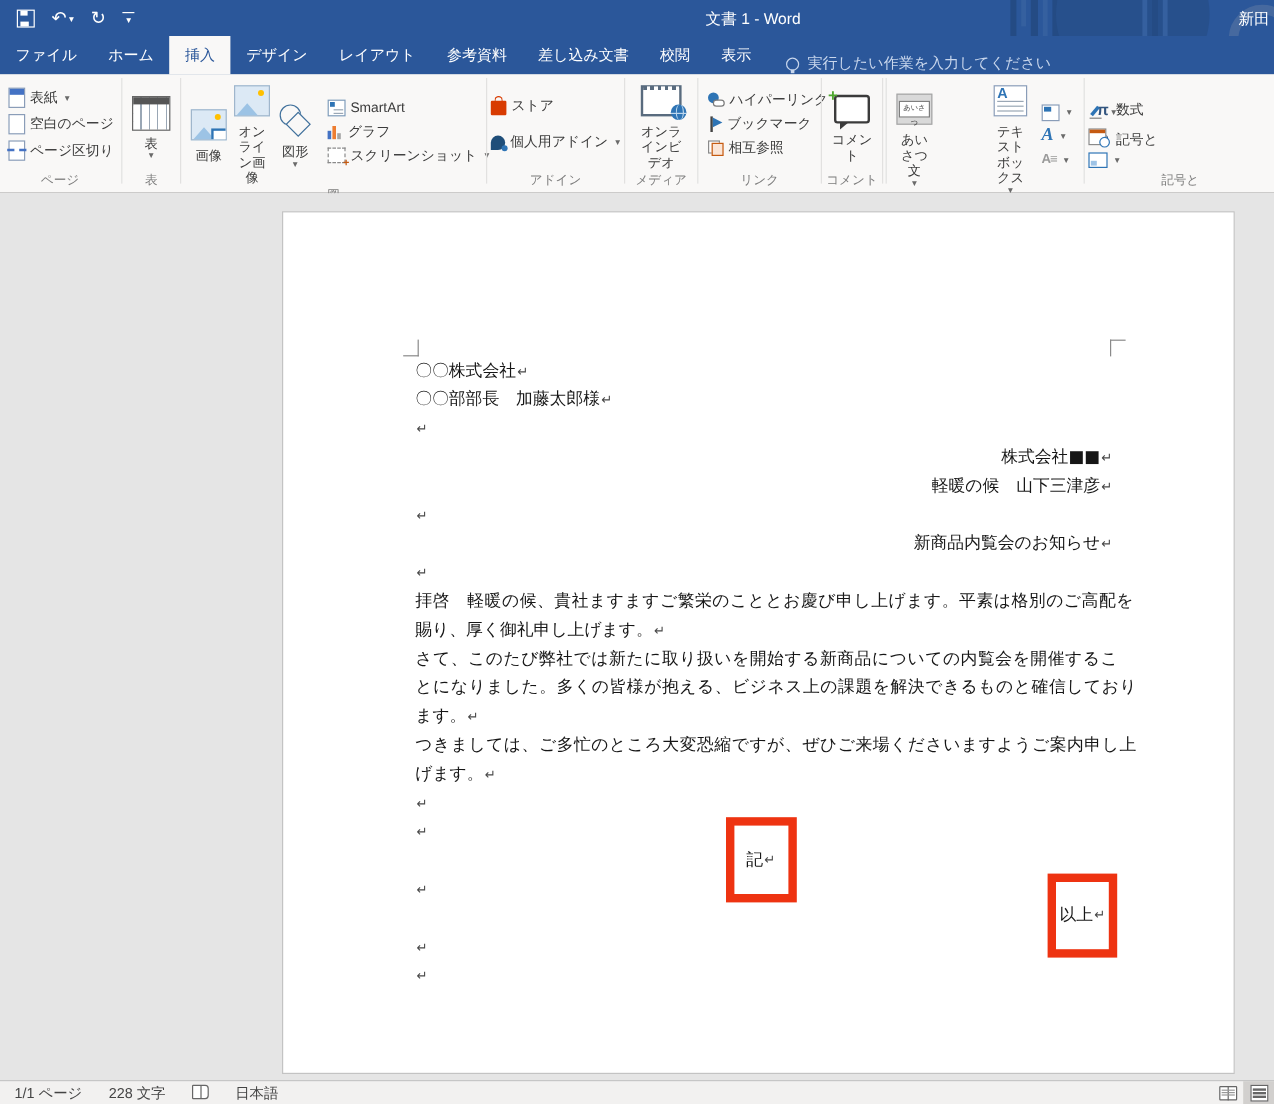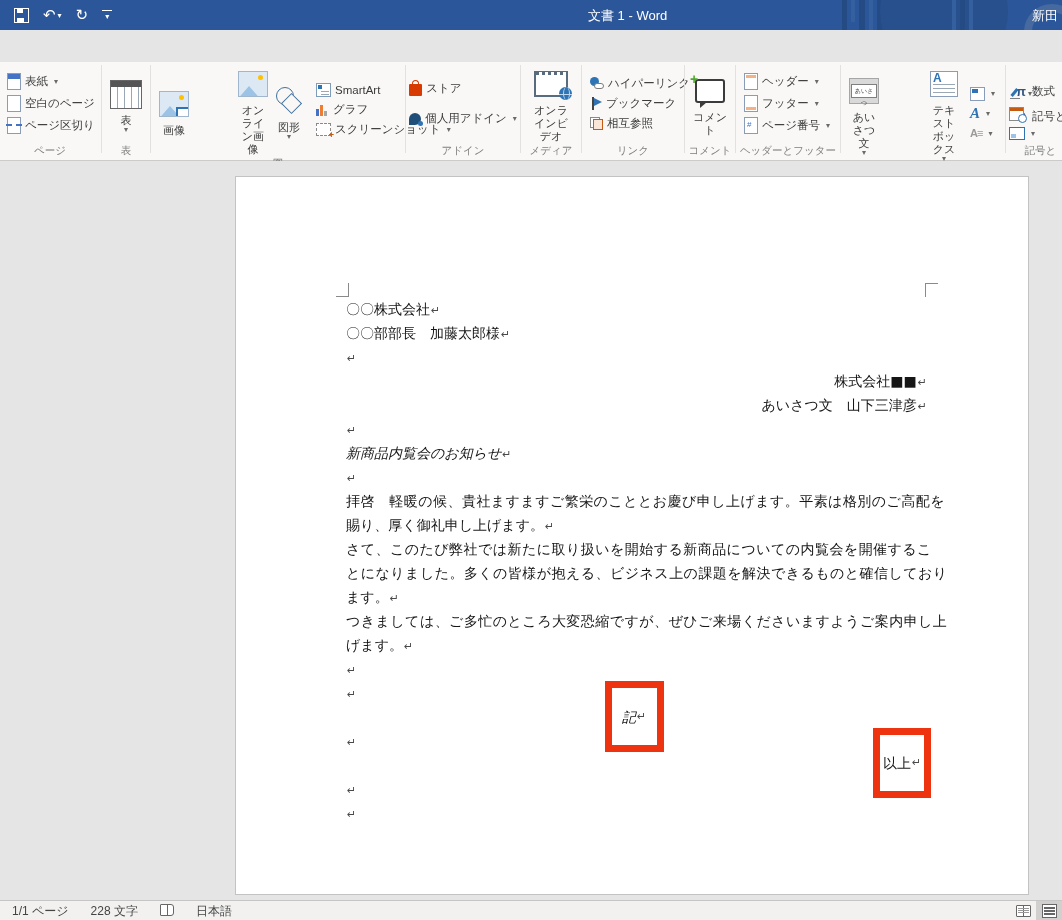--- a/index.html
+++ b/index.html
@@ -118,21 +118,21 @@
   
   .docarea{position:absolute;left:0;top:161px;width:100%;height:739px;background:#E5E5E5;}
   .sheet{position:absolute;left:235px;top:15px;width:792px;height:717px;background:#fff;border:1px solid #C3C3C3;}
   .cmark{position:absolute;width:12px;height:13px;}
   .cmark.tl{left:100px;top:106px;border-right:1px solid #8a8a8a;border-bottom:1px solid #8a8a8a;}
   .cmark.tr{left:689px;top:106px;border-left:1px solid #8a8a8a;border-top:1px solid #8a8a8a;}
   .doctext{position:absolute;left:110px;top:120px;width:581px;font-family:"DejaVu Serif","Liberation Serif",serif;
            font-size:14px;color:#161616;}
   .dl{height:24px;line-height:24px;white-space:nowrap;position:relative;}
   .dl.r{text-align:right;}
-  .dl.c{text-align:left;font-style:italic;}
+  .dl.c{text-align:right;}
   .dl.just{letter-spacing:0.45px;}
   .pm{font-family:"DejaVu Sans",sans-serif;font-size:11px;color:#4a4a4a;margin-left:1px;}
   .redbox{position:absolute;border:7px solid #EE3311;display:flex;align-items:center;justify-content:center;background:#fff;}
   .redbox.ki{left:50%;margin-left:-32px;top:-24px;width:45px;height:57px;}
   .redbox.ijo{right:-4px;top:-25px;width:44px;height:56px;}
 
   
   .statusbar{position:absolute;left:0;top:900px;width:100%;height:20px;background:#F2F1F0;border-top:1px solid #C6C6C6;
              display:flex;align-items:center;font-size:12px;color:#444;}
   .statusbar .item{margin-left:22px;white-space:nowrap;cursor:default;}
@@ -175,20 +175,35 @@
       <span class="btn">↶<span class="mini-caret">▾</span></span>
       <span class="btn">↻</span>
       <span class="btn">
           <span class="icon-custom">▾</span>
         </span>
     </div>
     <div class="title-text">文書 1 - Word</div>
     <div class="user-name">新田</div>
   </div>
 
+  <div class="tabrow">
+    <div class="tab">ファイル</div>
+    <div class="tab">ホーム</div>
+    <div class="tab active">挿入</div>
+    <div class="tab">デザイン</div>
+    <div class="tab">レイアウト</div>
+    <div class="tab">参考資料</div>
+    <div class="tab">差し込み文書</div>
+    <div class="tab">校閲</div>
+    <div class="tab">表示</div>
+    <div class="tellme">
+      <span class="icon-bulb"></span>
+      <span>実行したい作業を入力してください</span>
+    </div>
+  </div>
 
   <div class="ribbon">
 
     <div class="grp" style="width:100px;">
       <div class="grp-body">
           <div class="col">
         <div class="sb car">
               <span class="ic-page cover"></span>
               <span>表紙</span>
             </div>
@@ -223,21 +238,21 @@
     <div class="grp" style="width:252px;">
       <div class="grp-body">
         <div class="bb" style="width:36px;">
           <span class="bicon">
               <span class="ic-pic">
                 <span class="ov ic-monitor"></span>
               </span>
             </span>
           <span>画像</span>
         </div>
-        <div class="bb" style="width:48px;margin-left:43px;">
+        <div class="bb" style="width:48px;">
           <span class="bicon">
               <span class="ic-pic"><span class="ov ic-globe" style="right:-6px;bottom:-5px;"></span></span>
             </span>
           <span>オンライン画像</span>
         </div>
         <div class="bb" style="width:34px;">
           <span class="bicon">
               <span class="ic-shapes">
                 <span class="c"></span>
                 <span class="d"></span>
@@ -328,39 +343,20 @@
           <span class="bicon">
               <span class="ic-comment"></span>
             </span>
           <span>コメント</span>
         </div>
       </div>
       <div class="grp-label">コメント</div>
     </div>
     <div class="vsep"></div>
 
-    <div class="grp" style="width:102px;">
-      <div class="grp-body">
-          <div class="col">
-        <div class="sb car">
-              <span class="ic-page hdr"></span>
-              <span>ヘッダー</span>
-            </div>
-        <div class="sb car">
-              <span class="ic-page ftr"></span>
-              <span>フッター</span>
-            </div>
-        <div class="sb car">
-              <span class="ic-page num"></span>
-              <span>ページ番号</span>
-            </div>
-      </div>
-        </div>
-      <div class="grp-label">ヘッダーとフッター</div>
-    </div>
     <div class="vsep"></div>
 
     <div class="grp" style="width:162px;">
       <div class="grp-body">
         <div class="bb" style="width:44px;">
           <span class="bicon">
               <span class="ic-greet"></span>
             </span>
           <span>あいさつ文</span>
             <span class="carb"></span>
@@ -416,21 +412,21 @@
 
   <div class="docarea">
     <div class="sheet">
       <div class="cmark tl"></div>
       <div class="cmark tr"></div>
       <div class="doctext">
         <div class="dl"><span>〇〇株式会社</span><span class="pm">↵</span></div>
         <div class="dl"><span>〇〇部部長　加藤太郎様</span><span class="pm">↵</span></div>
         <div class="dl"><span class="pm">↵</span></div>
         <div class="dl r"><span>株式会社■■</span><span class="pm">↵</span></div>
-        <div class="dl r"><span>あいさつ文　山下三津彦</span><span class="pm">↵</span></div>
+        <div class="dl r"><span>軽暖の候　山下三津彦</span><span class="pm">↵</span></div>
         <div class="dl"><span class="pm">↵</span></div>
         <div class="dl c"><span>新商品内覧会のお知らせ</span><span class="pm">↵</span></div>
         <div class="dl"><span class="pm">↵</span></div>
         <div class="dl just"><span>拝啓　軽暖の候、貴社ますますご繁栄のこととお慶び申し上げます。平素は格別のご高配を</span></div>
         <div class="dl"><span>賜り、厚く御礼申し上げます。</span><span class="pm">↵</span></div>
         <div class="dl just"><span>さて、このたび弊社では新たに取り扱いを開始する新商品についての内覧会を開催するこ</span></div>
         <div class="dl just"><span>とになりました。多くの皆様が抱える、ビジネス上の課題を解決できるものと確信しており</span></div>
         <div class="dl"><span>ます。</span><span class="pm">↵</span></div>
         <div class="dl just"><span>つきましては、ご多忙のところ大変恐縮ですが、ぜひご来場くださいますようご案内申し上</span></div>
         <div class="dl"><span>げます。</span><span class="pm">↵</span></div>

